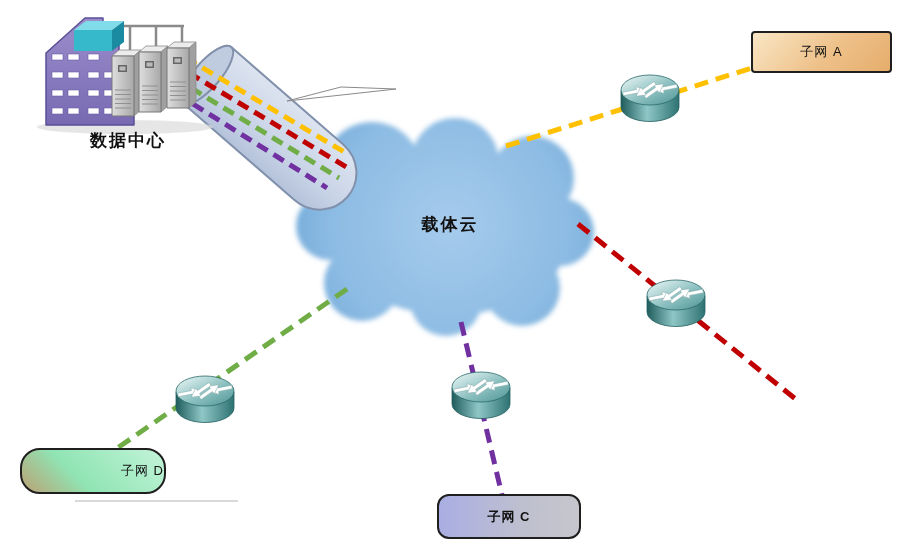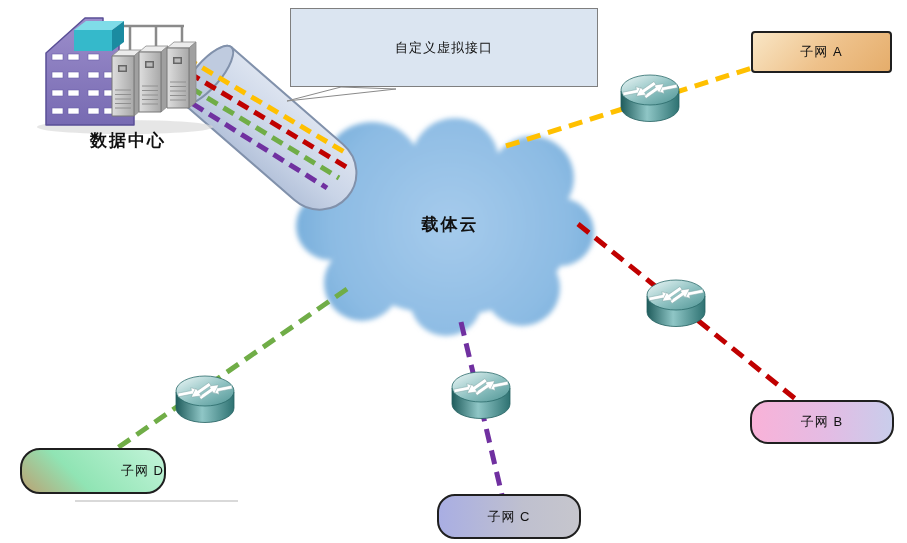--- a/index.html
+++ b/index.html
@@ -6,22 +6,22 @@
   #stage{position:relative;width:907px;height:543px;background:#ffffff;overflow:hidden;
          font-family:"Liberation Sans","DejaVu Sans",sans-serif;color:#111;}
   #art{position:absolute;left:0;top:0;z-index:1;}
   .overlay{position:absolute;z-index:2;}
   .subnet-box{position:absolute;z-index:2;display:flex;align-items:center;justify-content:center;
               border:2px solid #1f1f1f;font-size:13px;color:#111;letter-spacing:1px;}
   #subnet-a{left:751px;top:31px;width:137px;height:38px;border-radius:4px;
             background:linear-gradient(135deg,#f9e6c5 0%,#eec18a 55%,#e5ad6b 100%);}
   #subnet-b{left:750px;top:400px;width:140px;height:40px;border-radius:18px;
             background:linear-gradient(90deg,#f9b2d8 0%,#e3bce4 55%,#c9cdeb 100%);}
-  #subnet-c{left:437px;top:494px;width:140px;height:41px;border-radius:18px;
-            background:linear-gradient(90deg,#a9aee3 0%,#bfc0cf 60%,#c6c6cd 100%);}
+  #subnet-c{left:437px;top:494px;width:140px;height:41px;border-radius:12px;
+            background:linear-gradient(90deg,#a9aee3 0%,#bfc0cf 60%,#c6c6cd 100%);font-weight:bold;}
   #subnet-d{left:20px;top:448px;width:142px;height:42px;border-radius:20px;
             background:linear-gradient(45deg,#bba273 0%,#90e4b4 38%,#a9ecc6 70%,#c4f4da 100%);justify-content:flex-end;}
   #callout-box{left:290px;top:8px;width:306px;height:77px;background:#dbe5f1;border:1px solid #7f7f7f;
                display:flex;align-items:center;justify-content:center;font-size:13px;letter-spacing:1px;}
   #dc-label{left:68px;top:129px;width:120px;text-align:center;font-size:17px;font-weight:bold;letter-spacing:2px;}
   #cloud-label{left:400px;top:213px;width:100px;text-align:center;font-size:17px;font-weight:bold;letter-spacing:2px;}
 </style>
 </head>
 <body>
 
@@ -159,32 +159,26 @@
           <rect x="173" y="57" width="9" height="7" fill="#666"></rect>
             <rect x="174.5" y="58.5" width="6" height="4" fill="#bbb"></rect>
           <path d="M170,82 h16 M170,86.5 h16 M170,91 h16 M170,95.5 h16 M170,100 h16" stroke="#909090" stroke-width="1"></path>
         </g>
       </g>
     </g>
 
     <line x1="75" y1="501" x2="238" y2="501" stroke="#d9d9d9" stroke-width="2"></line>
   </svg>
 
-  <div class="overlay" id="callout-box">
-    <span>自定义虚拟接口</span>
-  </div>
 
   <div class="overlay" id="cloud-label">载体云</div>
   <div class="overlay" id="dc-label">数据中心</div>
 
   <div class="subnet-box" id="subnet-a">
     <span>子网 A</span>
-  </div>
-  <div class="subnet-box" id="subnet-b">
-    <span>子网 B</span>
   </div>
   <div class="subnet-box" id="subnet-c">
     <span>子网 C</span>
   </div>
   <div class="subnet-box" id="subnet-d">
     <span>子网 D</span>
   </div>
 
 </div>
 

